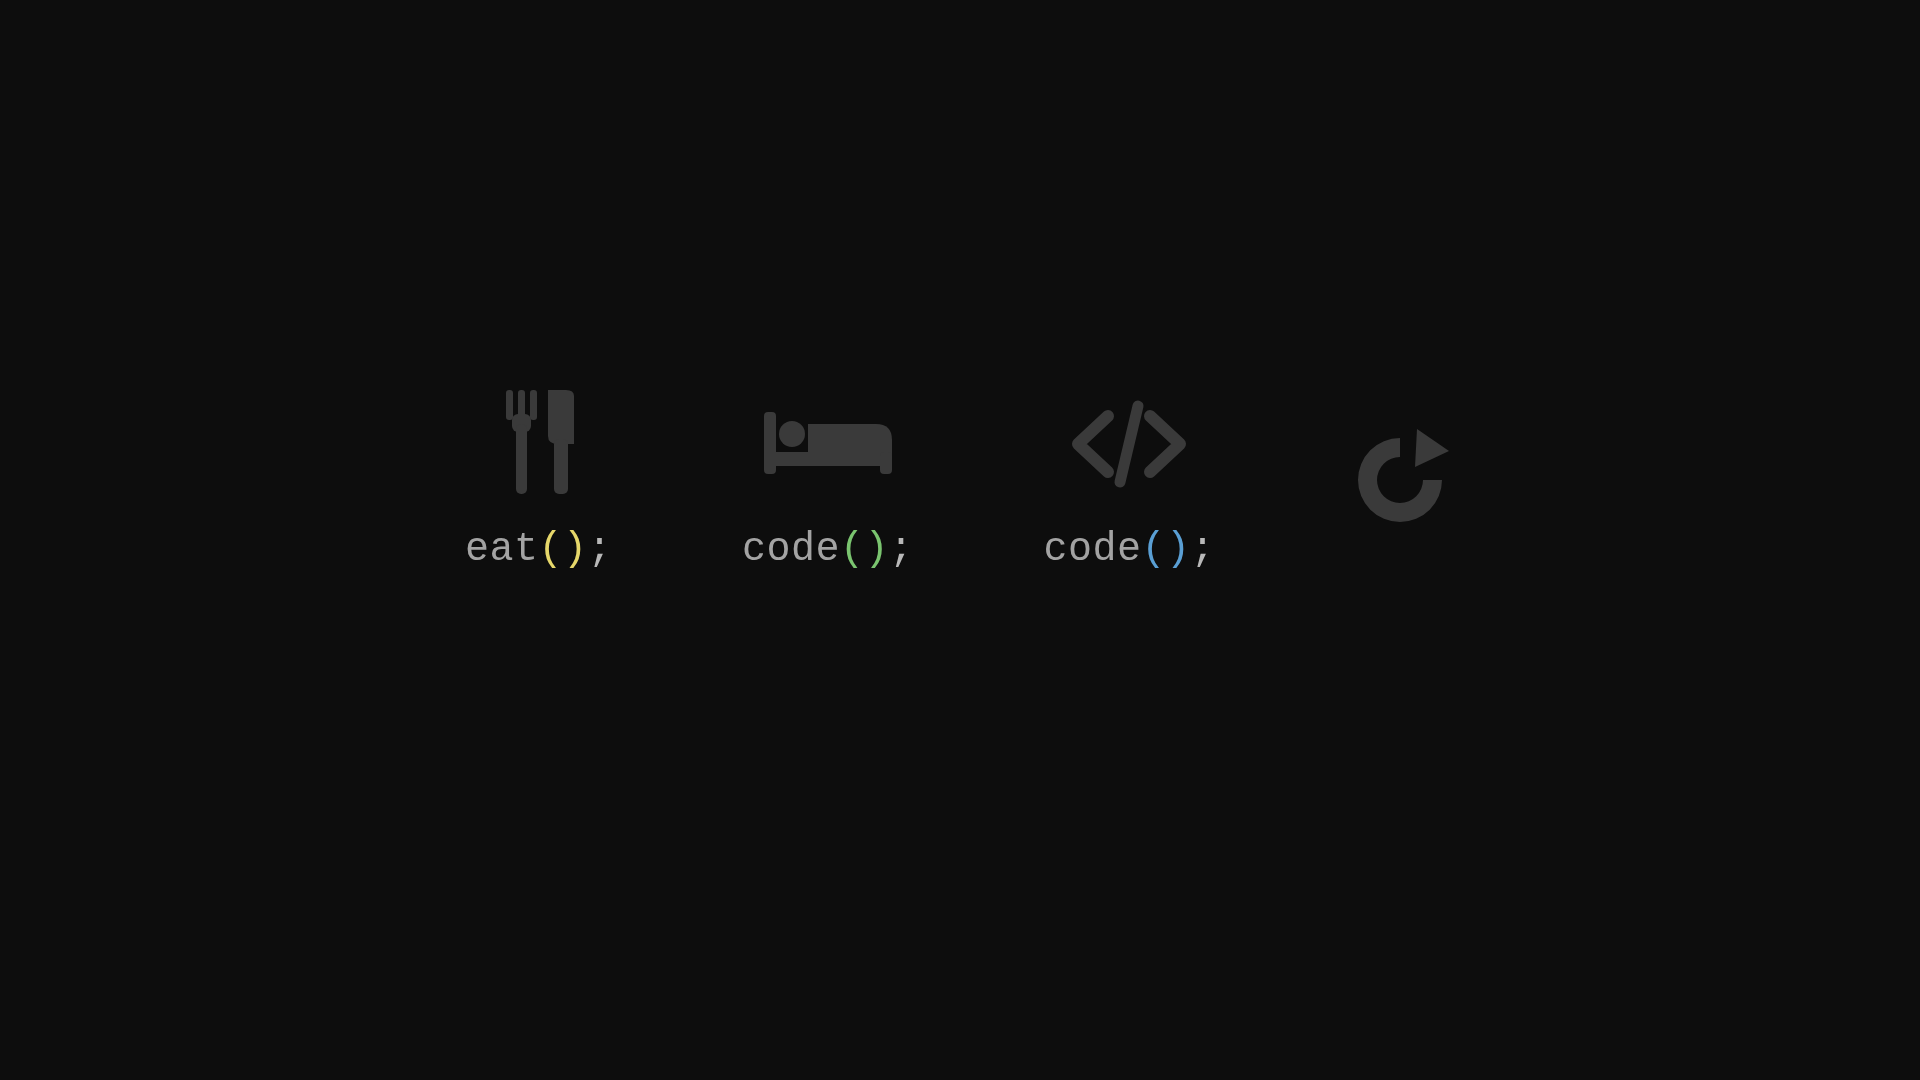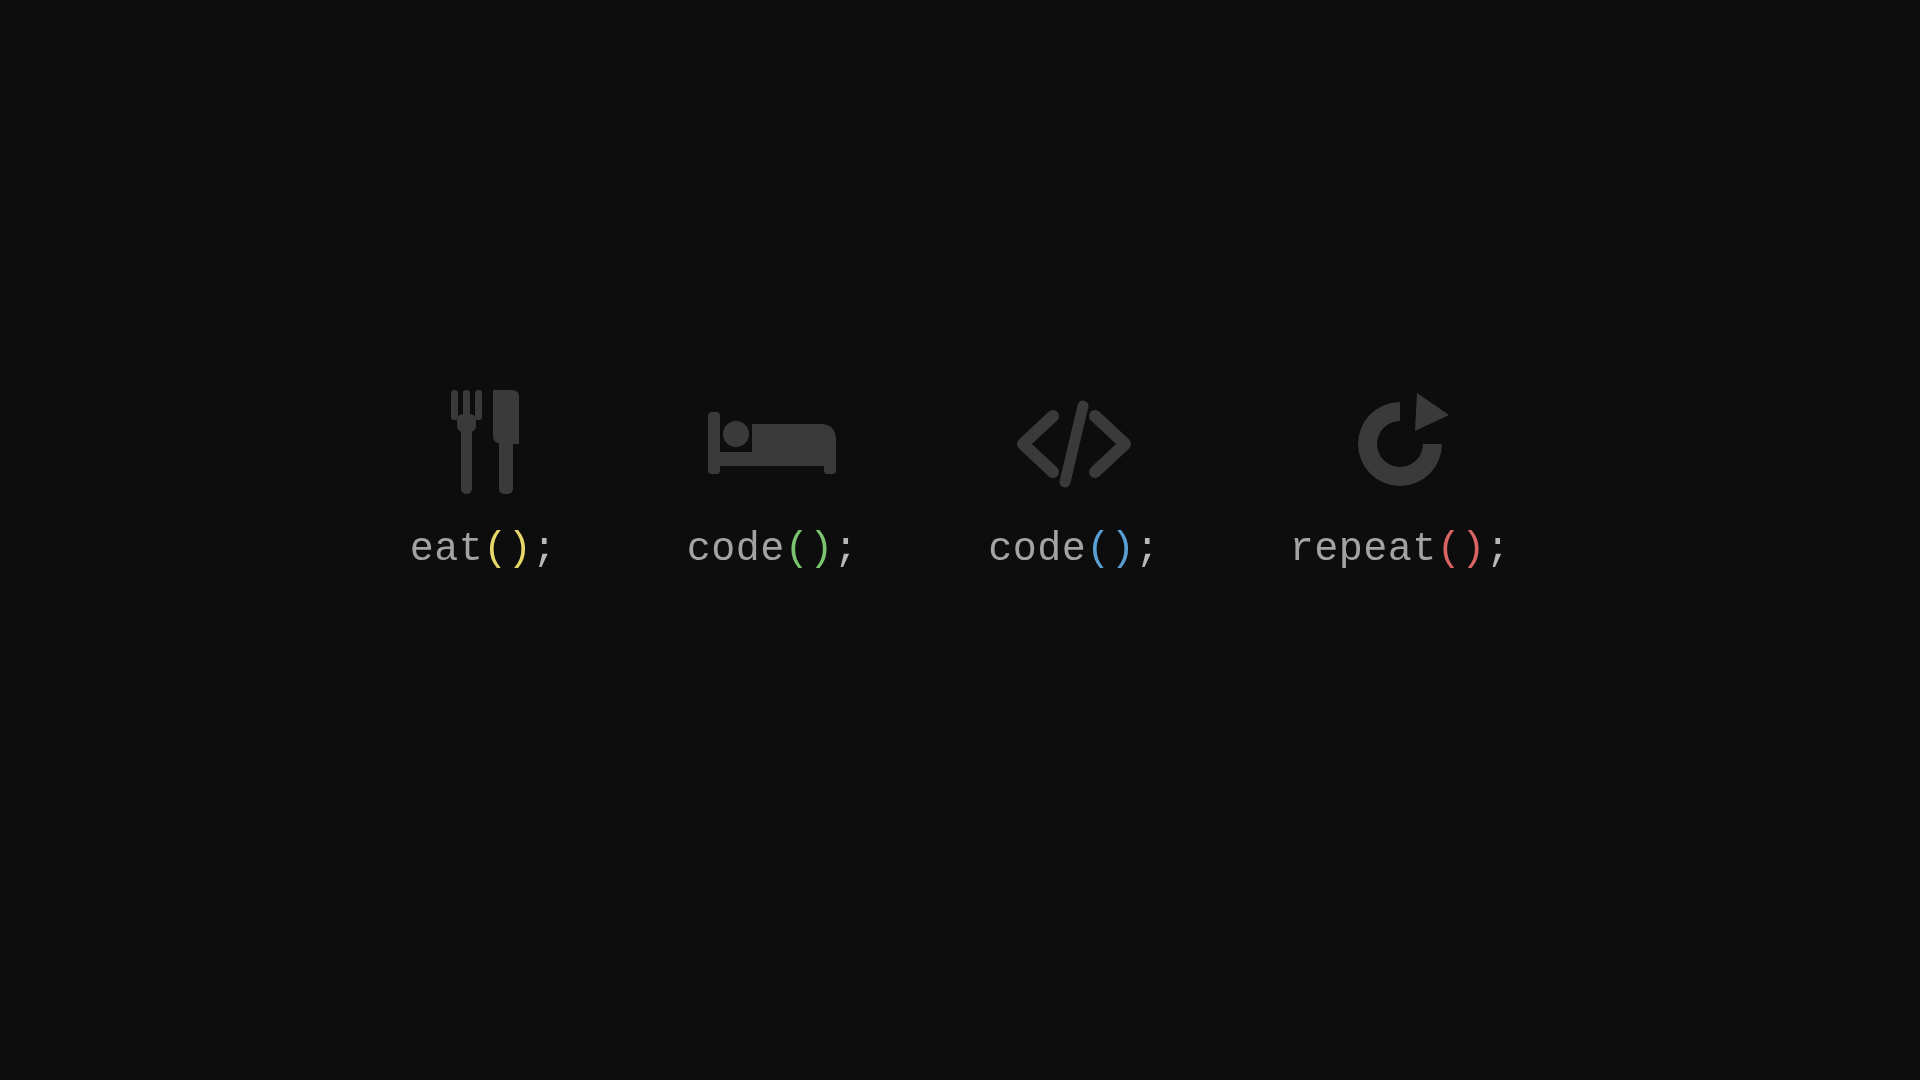--- a/index.html
+++ b/index.html
@@ -102,18 +102,15 @@
     <div class="icon-wrap">
       <svg class="icon" width="110" height="110" viewBox="0 0 110 110">
         <path d="M55 13
                  A42 42 0 1 0 97 55
                  L78 55
                  A23 23 0 1 1 55 32
                  Z"></path>
         <path d="M72 4 L104 26 L70 42 Z"></path>
       </svg>
     </div>
-    <div class="label">
-      <span class="fn">repeat</span><span class="paren-red">()</span><span class="semi">;</span>
-    </div>
   </div>
 
 </div>
 
 </body></html>

